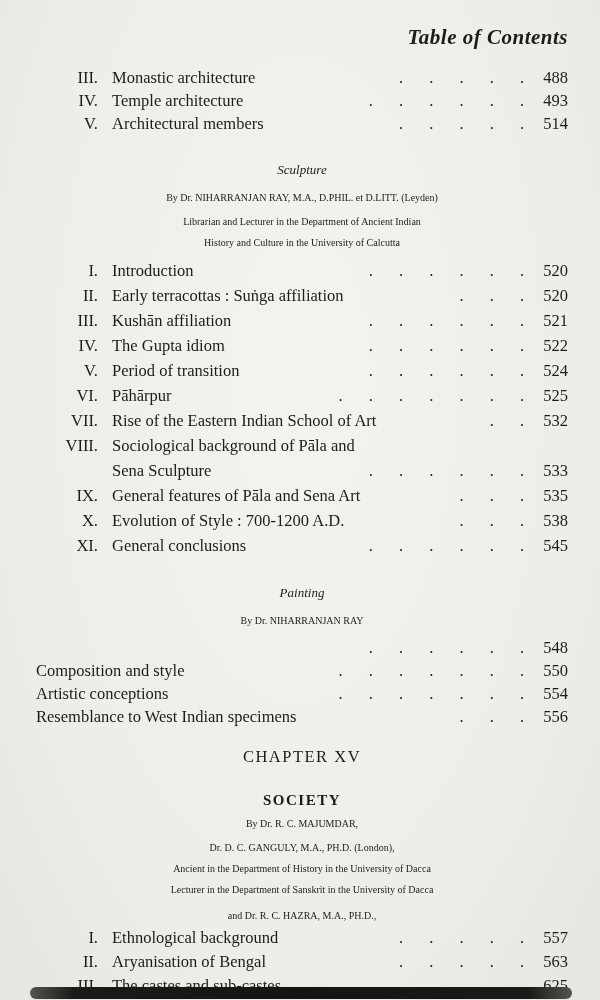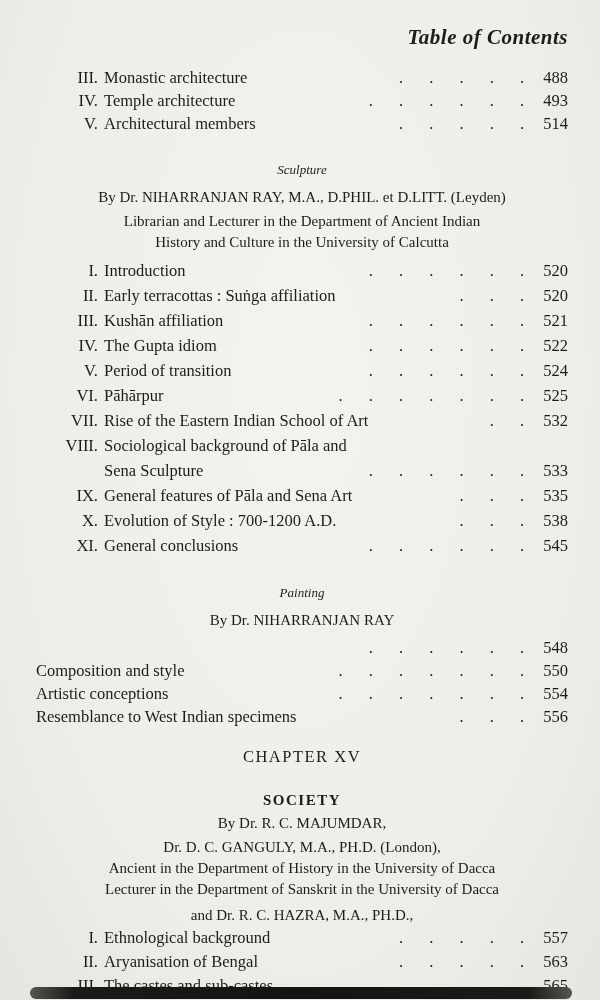--- a/index.html
+++ b/index.html
@@ -31,21 +31,21 @@
     display: flex;
     align-items: baseline;
     font-size: 16.5px;
     line-height: 23px;
   }
   .sculpt-rows .row { line-height: 25px; }
   .society-rows .row { line-height: 24px; }
   .num {
     flex: 0 0 62px;
     text-align: right;
-    padding-right: 6px;
+    padding-right: 14px;
     box-sizing: content-box;
   }
   .label { white-space: nowrap; }
   .leader {
     flex: 1 1 auto;
     overflow: hidden;
     white-space: nowrap;
     direction: rtl;
     word-spacing: 22px;
     padding: 0 10px 0 16px;
@@ -57,21 +57,21 @@
   }
   .sec-head {
     text-align: center;
     font-style: italic;
     font-size: 13px;
     line-height: 22px;
     margin: 24px 0 6px 0;
   }
   .byline {
     text-align: center;
-    font-size: 15px;
+    font-size: 10px;
     line-height: 21px;
   }
   .byline-gap { margin-top: 3px; }
   .byline-block-end { margin-bottom: 5px; }
   .chapter {
     text-align: center;
     font-size: 16.5px;
     line-height: 22px;
     letter-spacing: 1.5px;
     margin: 18px 0 0 0;
@@ -246,21 +246,21 @@
     <div class="row">
       <span class="num">II.</span>
       <span class="label">Aryanisation of Bengal</span>
       <span class="leader">. . . . .</span>
       <span class="pg">563</span>
     </div>
     <div class="row">
       <span class="num">III.</span>
       <span class="label">The castes and sub-castes</span>
       <span class="leader">. . . . .</span>
-      <span class="pg">565</span>
+      <span class="pg">625</span>
     </div>
     <div class="row">
       <span class="num">IV.</span>
       <span class="label">The Brāhmaṇas</span>
       <span class="leader">. . . . . . .</span>
       <span class="pg">579</span>
     </div>
   </div>
 
 </div>

